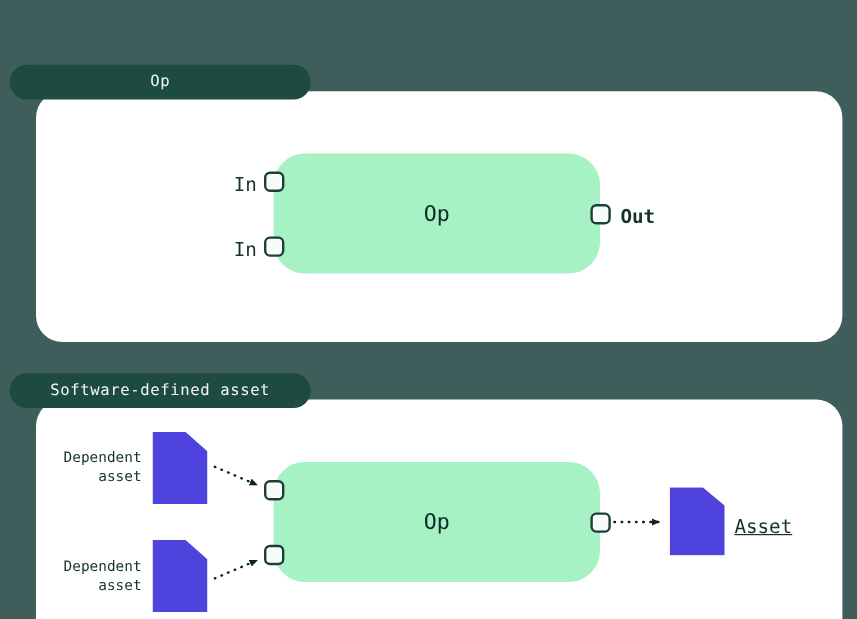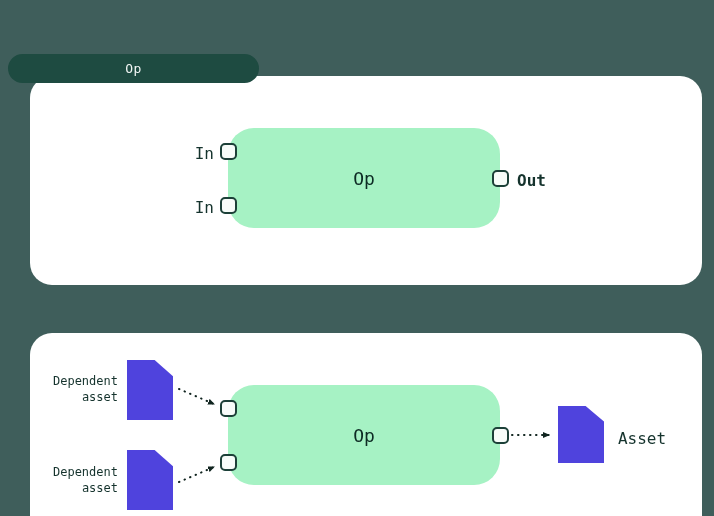--- a/index.html
+++ b/index.html
@@ -60,21 +60,21 @@
   }
   #asset-dep1 { left: 127px; top: 320px; }
   #asset-dep2 { left: 127px; top: 410px; }
   #asset-out  { left: 558px; top: 366px; height: 57px; }
   .dep-label {
     position: absolute; font-size: 12px; color: var(--label-text, #15332d);
     text-align: right; width: 80px; line-height: 1.3; z-index: 4;
   }
   #lbl-dep1  { left: 38px; top: 334px; }
   #lbl-dep2  { left: 38px; top: 425px; }
-  #lbl-asset { left: 612px; top: 389px; width: 60px; text-align: center; }
+  #lbl-asset { left: 612px; top: 389px; width: 60px; text-align: left; text-decoration: underline; }
   .arrows {
     position: absolute; left: 0; top: 0; width: 714px; height: 516px;
     pointer-events: none; z-index: 5;
   }
   .arrow-line {
     stroke: var(--arrow, #10241f); stroke-width: 2;
     stroke-dasharray: 0.5 5.5; stroke-linecap: round; fill: none;
   }
   .arrow-head { fill: var(--arrow, #10241f); }
 </style>
@@ -94,20 +94,23 @@
 
   <span class="port-label" id="lbl-op-in1">In</span>
   <div class="handle" id="h-op-in1"></div>
 
   <span class="port-label" id="lbl-op-in2">In</span>
   <div class="handle" id="h-op-in2"></div>
 
   <div class="handle" id="h-op-out"></div>
   <span class="port-label" id="lbl-op-out">Out</span>
 
+  <div class="tab" id="tab-sda">
+    <span>Software-defined asset</span>
+  </div>
   <div class="panel" id="panel-sda"></div>
 
   <div class="node" id="node-sda">
     <span>Op</span>
   </div>
 
   <span class="dep-label" id="lbl-dep1">Dependent asset</span>
   <div class="asset-shape" id="asset-dep1"></div>
 
   <span class="dep-label" id="lbl-dep2">Dependent asset</span>

